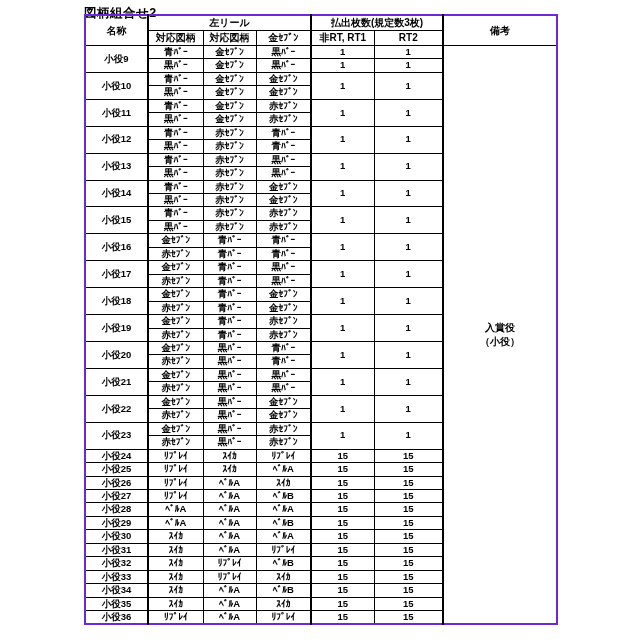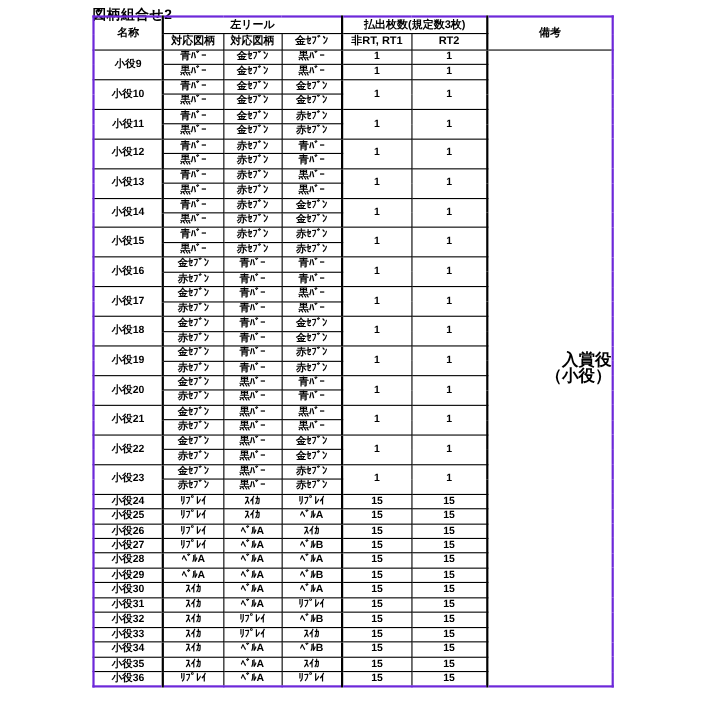--- a/index.html
+++ b/index.html
@@ -57,23 +57,22 @@
   
   .combo-table .grp-name,
   .combo-table .grp-payout,
   .combo-table .grp-remarks {
     border-left-width: 2px;
   }
   .combo-table tr.group-start td {
     border-top-width: 1.5px;
   }
   .combo-table td.remark-cell {
-    font-size: 15px;
+    font-size: 10px;
     line-height: 14px;
-    text-align: right;
   }
 </style>
 </head>
 <body>
 
 <div id="page">
 
   <div class="doc-title">図柄組合せ2</div>
 
   <table class="combo-table">

